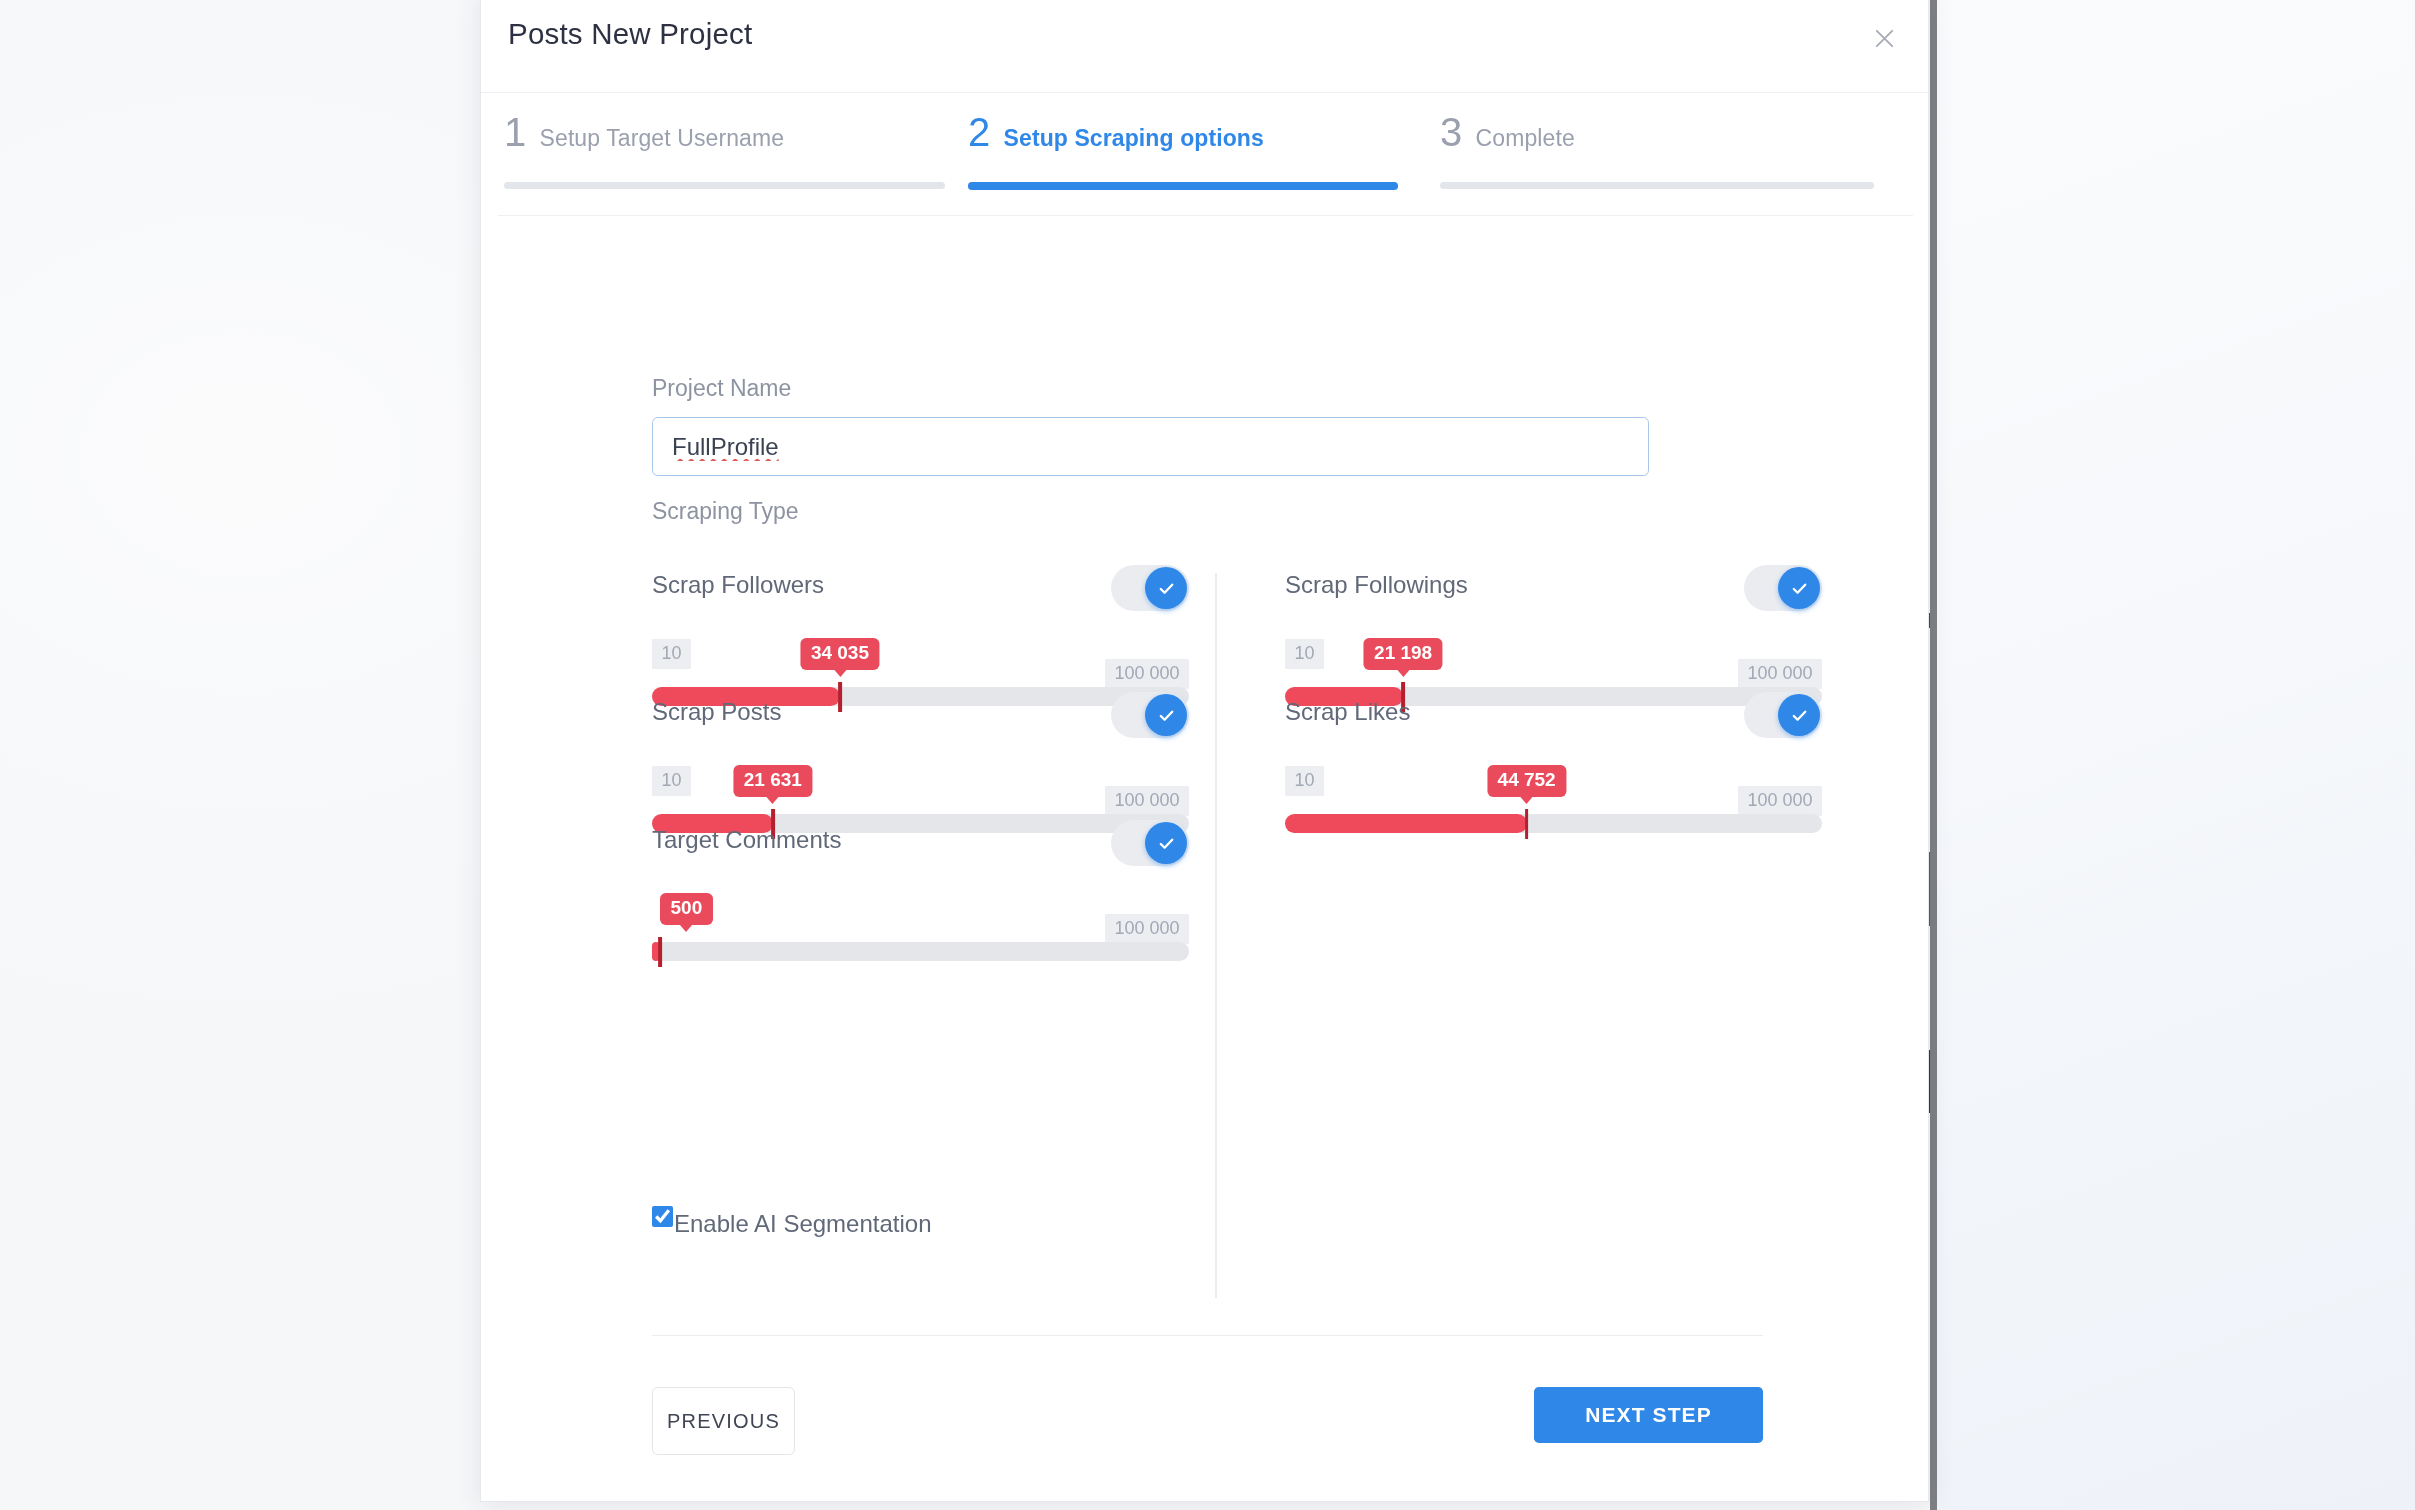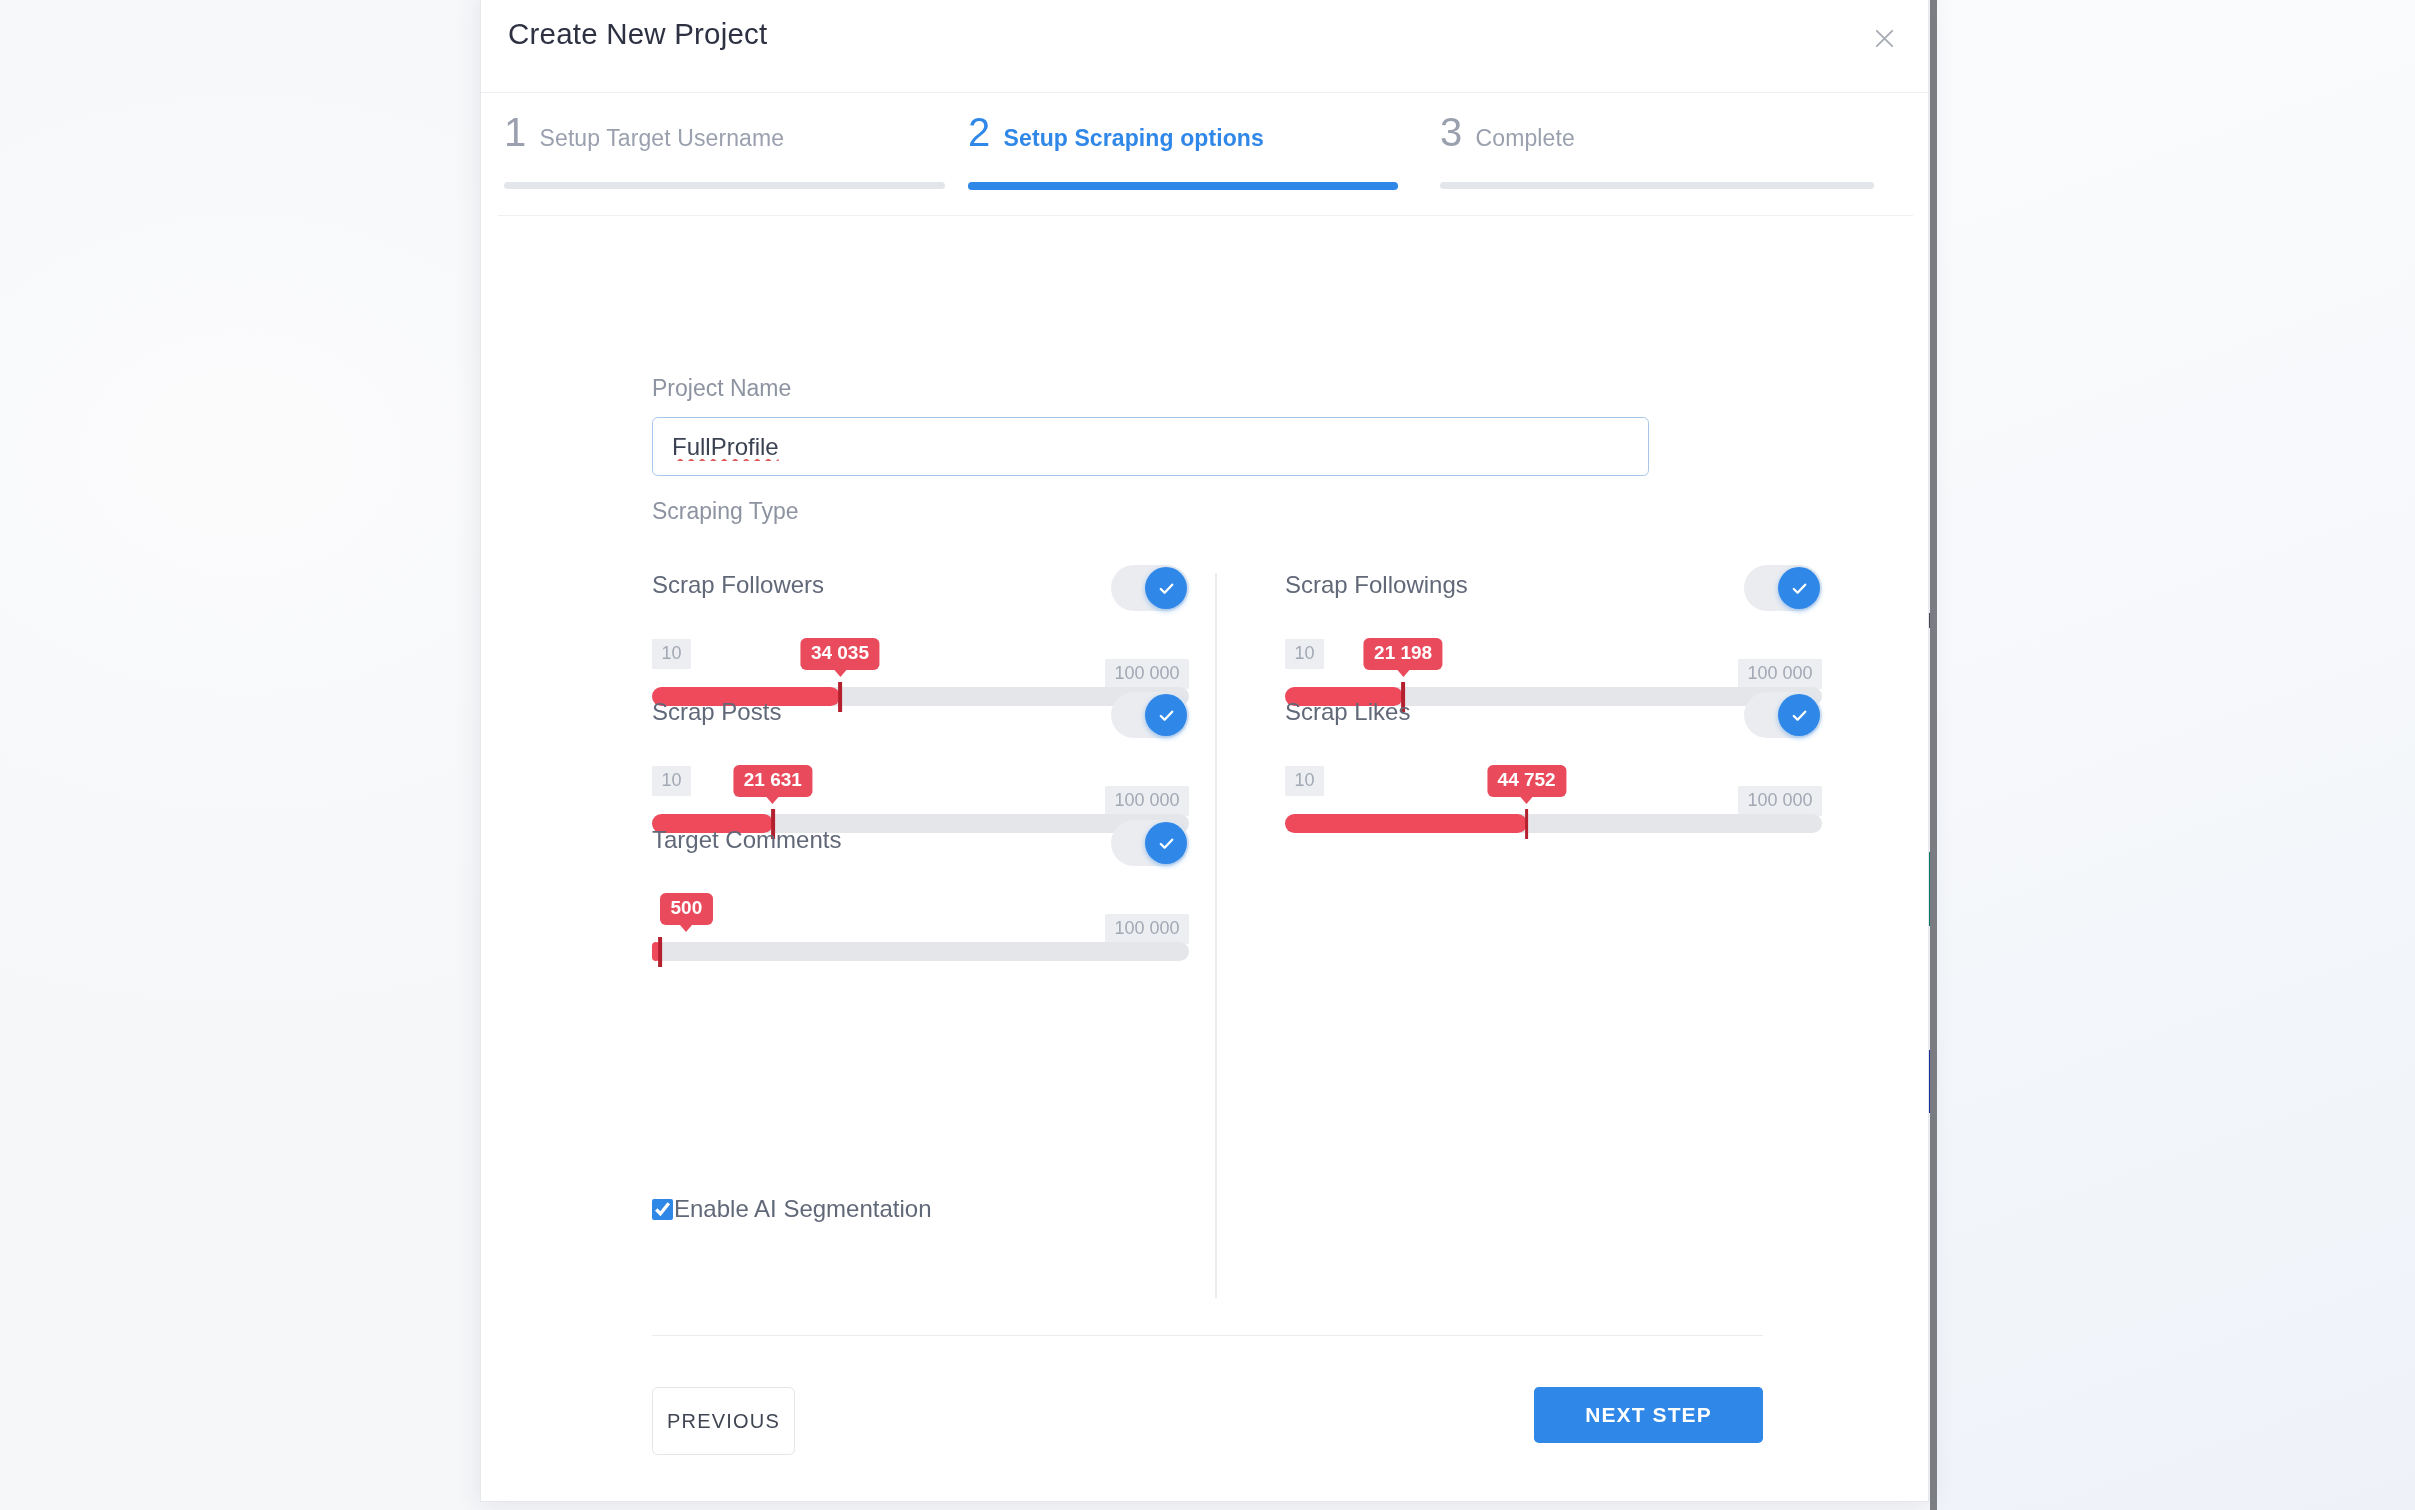--- a/index.html
+++ b/index.html
@@ -333,20 +333,21 @@
     height: 21px;
     margin: 0;
     accent-color: #2f87e8;
     cursor: pointer;
   }
   #ai-segmentation-label {
     font-size: 24px;
     color: #616878;
     margin-left: 1px;
     cursor: pointer;
+    margin-top: 15px;
   }
 
   
   #footer-divider {
     position: absolute;
     left: 171px;
     top: 1120px;
     width: 1111px;
     height: 1px;
     background: #ececef;
@@ -389,21 +390,21 @@
 <div id="backdrop"></div>
 <div id="backdrop-right"></div>
 <div class="sliver" id="sliver-dark"></div>
 <div class="sliver" id="sliver-teal"></div>
 <div class="sliver" id="sliver-navy"></div>
 <div id="page-scrollbar"></div>
 
 <div id="modal">
 
   <div id="modal-header">
-    <div id="modal-title">Create New Project</div>
+    <div id="modal-title">Posts New Project</div>
     <button id="close-button">
       <span>
         <svg width="25" height="25" viewBox="0 0 26 26" aria-hidden="true">
           <path d="M5 5 L21 21 M21 5 L5 21" stroke="#a9adb6" stroke-width="2" stroke-linecap="round" fill="none"></path>
         </svg>
       </span>
     </button>
   </div>
 
   <div id="stepper">

